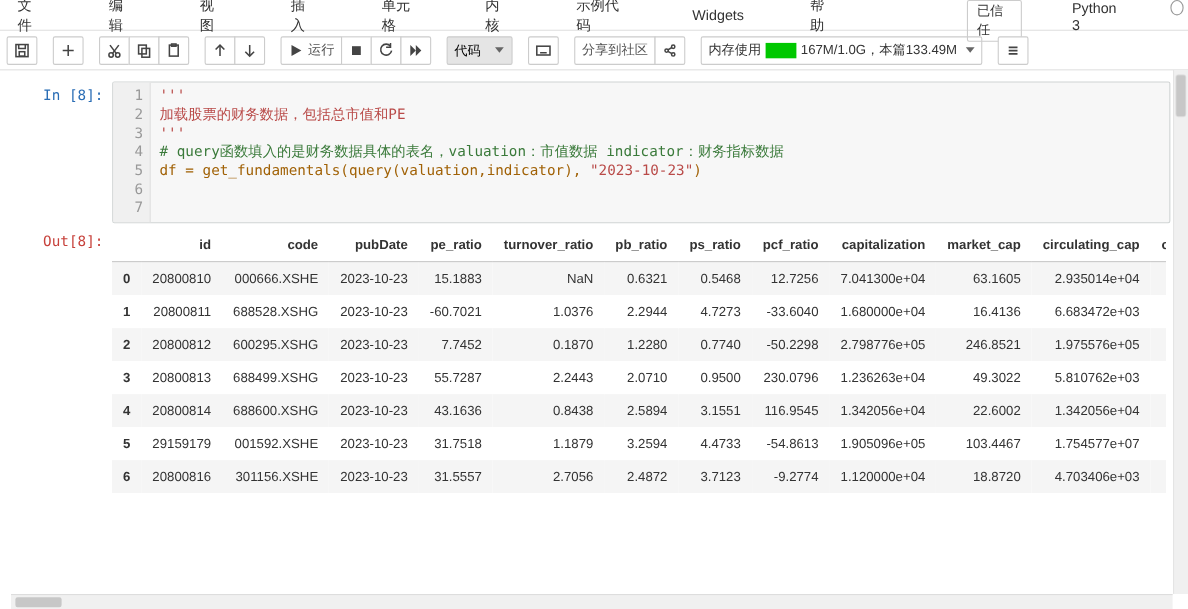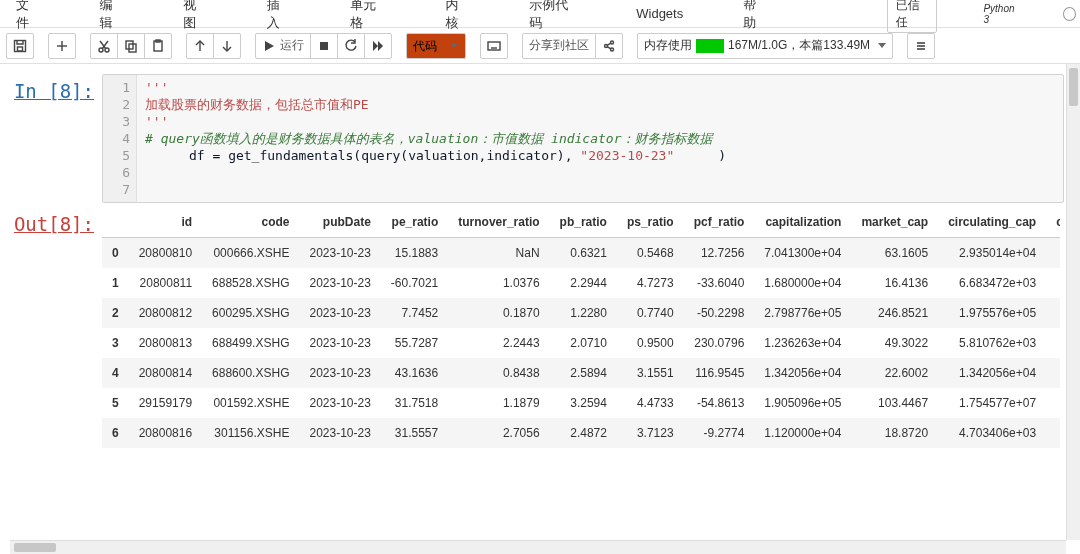--- a/index.html
+++ b/index.html
@@ -8,21 +8,21 @@
       font-size: 13px;
       background: #ffffff;
       color: #333;
       width: 1080px;
       height: 554px;
       overflow: hidden;
     }
     
     .menubar {
       display: flex;
-      align-items: center;
+      align-items: flex-start;
       height: 28px;
       border-bottom: 1px solid #e0e0e0;
       padding: 0 4px;
       font-size: 13px;
       color: #333;
       gap: 36px;
     }
     .menubar .menu-item {
       padding: 0 12px;
       height: 100%;
@@ -34,22 +34,21 @@
       border: 1px solid #ccc;
       border-radius: 2px;
       padding: 1px 8px;
       font-size: 12px;
       color: #333;
       margin-right: 10px;
       margin-left: 36px;
     }
     .menubar .kernel-name {
       padding-right: 6px;
-      font-size: 10px;
-      font-style: italic;
+      font-size: 13px;
     }
     .kernel-indicator {
       width: 14px; height: 14px;
       border: 1px solid #999; border-radius: 50%;
       margin-left: 2px;
     }
     
     .toolbar {
       display: flex;
       align-items: center;
@@ -79,21 +78,21 @@
     .btn-group .btn:first-child { border-radius: 2px 0 0 2px; margin-left: 0; }
     .btn-group .btn:last-child { border-radius: 0 2px 2px 0; }
     .toolbar-sep { width: 6px; }
     .run-btn span.label { margin-left: 4px; }
     .cell-type-select {
       height: 26px;
       border: 1px solid #ccc;
       font-size: 12px;
       padding: 0 28px 0 6px;
       border-radius: 2px;
-      background: #c2410c;
+      background: #e5e5e5;
       appearance: none;
       position: relative;
     }
     .select-wrap { position: relative; display: inline-flex; }
     .select-wrap::after {
       content: "";
       position: absolute; right: 8px; top: 10px;
       border-left: 4px solid transparent;
       border-right: 4px solid transparent;
       border-top: 5px solid #666;
@@ -130,23 +129,22 @@
     }
     .cell {
       display: flex;
       margin-bottom: 4px;
     }
     .prompt {
       width: 96px;
       padding: 6px 8px 0 0;
       text-align: right;
       font-family: monospace;
-      font-size: 19px;
+      font-size: 13px;
       flex-shrink: 0;
-      text-decoration: underline;
     }
     .in-prompt { color: #2a6db5; }
     .out-prompt { color: #c7413b; }
     .code-area {
       flex: 1;
       border: 1px solid #cfd3d3;
       background: #f7f7f7;
       border-radius: 2px;
       display: flex;
       font-family: monospace;
@@ -157,22 +155,22 @@
     .gutter {
       width: 34px;
       background: #f0f0f0;
       border-right: 1px solid #e0e0e0;
       text-align: right;
       padding: 4px 6px 4px 0;
       color: #999;
     }
     .code-lines { padding: 4px 8px; flex: 1; }
     .code-lines .c-str { color: #b94a48; }
-    .code-lines .c-comment { color: #3a7a3a; font-style: italic; }
-    .code-lines .c-id { color: #0f172a; margin-left: 44px; }
+    .code-lines .c-comment { color: #3a7a3a; }
+    .code-lines .c-id { color: #a16207; }
     .code-lines .c-lit { color: #b94a48; }
     
     .output-area {
       flex: 1;
       overflow-x: auto;
       overflow-y: auto;
       max-height: 320px;
       border-right: 14px solid transparent;
       position: relative;
     }

